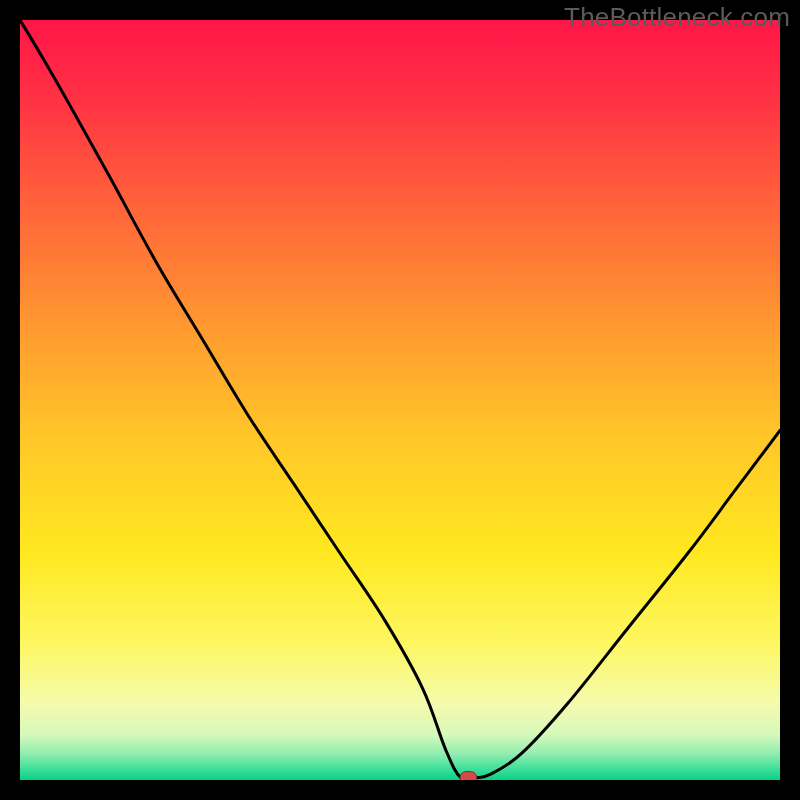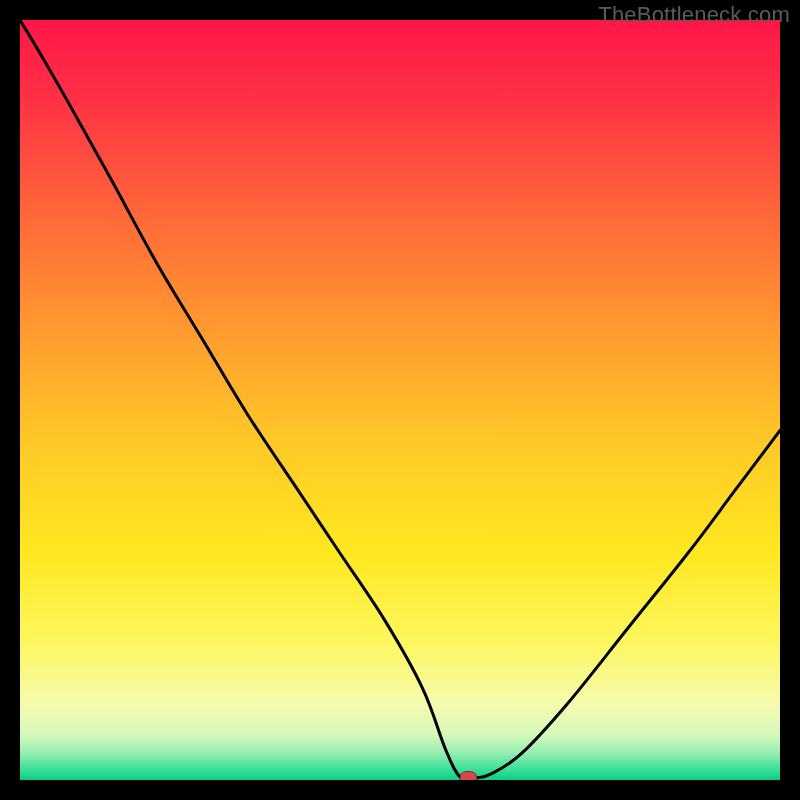--- a/index.html
+++ b/index.html
@@ -15,21 +15,21 @@
     position: relative;
     width: 800px;
     height: 800px;
     background: #000;
   }
   .watermark {
     position: absolute;
     top: 2px;
     right: 10px;
     color: #5b5b5b;
-    font-size: 22px;
+    font-size: 26px;
     font-weight: 500;
     letter-spacing: 0.2px;
     z-index: 5;
     user-select: none;
   }
   .plot-frame {
     position: absolute;
     left: 20px;
     top: 20px;
     width: 760px;

